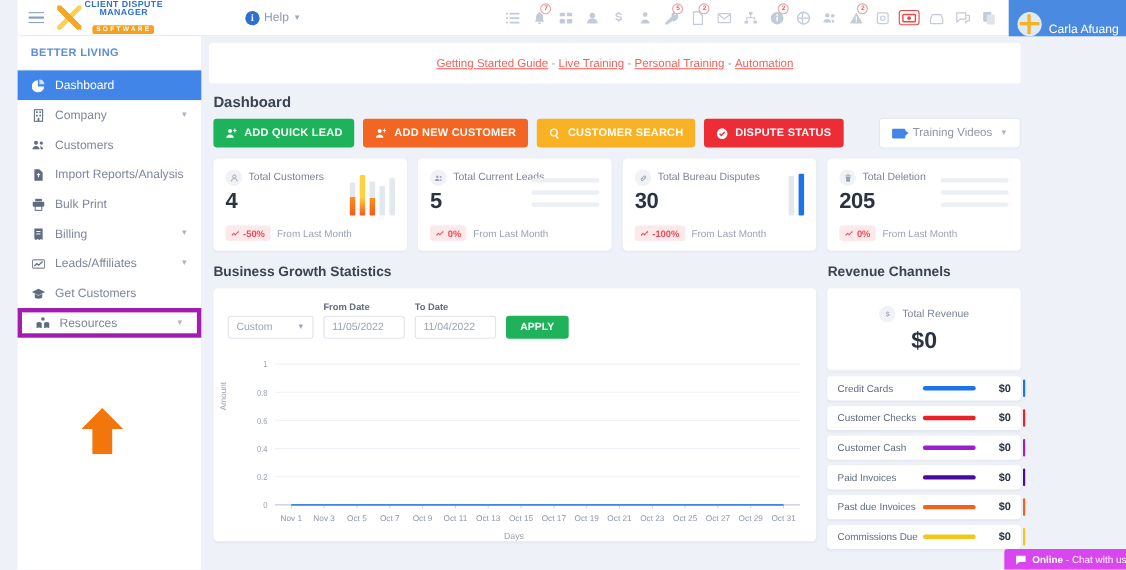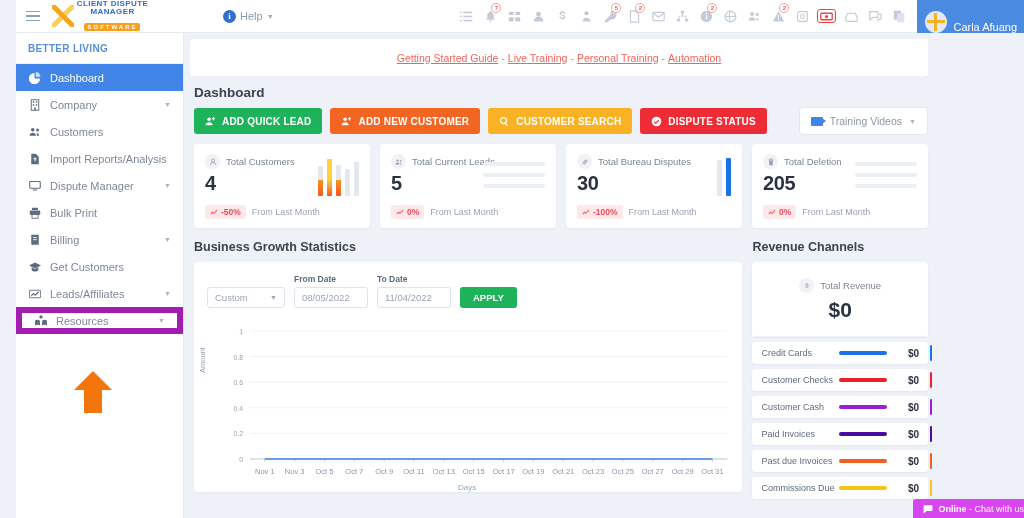--- a/index.html
+++ b/index.html
@@ -80,21 +80,21 @@
   }
   .sb-item {
     display: flex; align-items: center; gap: 9px; height: 27px; padding: 0 12px;
     font-size: 11px; color: #7d8799; cursor: pointer; position: relative;
   }
   .sb-item .ic { width: 13px; display: flex; align-items: center; justify-content: center; }
   .sb-item .ic svg { width: 12px; height: 12px; fill: #5f6b7e; }
   .sb-item.active { background: #4285e8; color: #fff; }
   .sb-item.active .ic svg { fill: #fff; }
   .sb-item .ch { margin-left: auto; font-size: 7px; color: #aab3c2; }
-  .sb-item.highlight { border: 6px solid #a21caf; }
+  .sb-item.highlight { border: 4px solid #a21caf; }
 
   .arrow-ann {
     position: absolute; left: 58px; top: 338px; width: 38px; height: 42px;
   }
   .arrow-ann svg { width: 38px; height: 42px; fill: #f2760c; }
 
   
   .main { position: absolute; top: 33px; left: 168px; width: 752px; height: 485px; padding: 6px 8px 0 6px; }
   .linkbar {
     background: #fff; border-radius: 3px; height: 37px; display: flex;
@@ -406,30 +406,20 @@
       <span class="ic">
           <svg viewBox="0 0 16 16">
             <path d="M3 1h6l4 4v10H3z"></path>
             <rect x="6" y="7" width="4" height="1.3" fill="#fff"></rect>
             <rect x="7.4" y="6" width="1.3" height="5" fill="#fff"></rect>
           </svg>
         </span>
       <span>Import Reports/Analysis</span>
     </div>
 
-    <div class="sb-item">
-      <span class="ic">
-          <svg viewBox="0 0 16 16">
-            <rect x="1" y="2" width="14" height="9" rx="1" fill="none" stroke="#5f6b7e" stroke-width="1.4"></rect>
-            <rect x="5" y="12.6" width="6" height="1.4"></rect>
-          </svg>
-        </span>
-      <span>Dispute Manager</span>
-      <span class="ch">▼</span>
-    </div>
 
     <div class="sb-item">
       <span class="ic">
           <svg viewBox="0 0 16 16">
             <rect x="4" y="1" width="8" height="3"></rect>
             <rect x="1" y="4.5" width="14" height="6" rx="1.4"></rect>
             <rect x="4" y="10" width="8" height="5" fill="#fff" stroke="#5f6b7e" stroke-width="1.2"></rect>
           </svg>
         </span>
       <span>Bulk Print</span>
@@ -443,36 +433,36 @@
             <rect x="5.4" y="7" width="5" height="1.2" fill="#fff"></rect>
           </svg>
         </span>
       <span>Billing</span>
       <span class="ch">▼</span>
     </div>
 
     <div class="sb-item">
       <span class="ic">
           <svg viewBox="0 0 16 16">
-            <path d="M8 2L0 6l8 4 8-4z"></path>
-            <path d="M3.5 8.2V12c0 1.2 2 2 4.5 2s4.5-.8 4.5-2V8.2L8 10.6z"></path>
-          </svg>
-        </span>
-      <span>Get Customers</span>
-    </div>
-
-    <div class="sb-item">
-      <span class="ic">
-          <svg viewBox="0 0 16 16">
             <rect x="0.5" y="3" width="15" height="10" rx="1" fill="none" stroke="#5f6b7e" stroke-width="1.2"></rect>
             <path d="M3 10.5l3-3 2.2 2L13 5" fill="none" stroke="#5f6b7e" stroke-width="1.5"></path>
           </svg>
         </span>
       <span>Leads/Affiliates</span>
       <span class="ch">▼</span>
+    </div>
+
+    <div class="sb-item">
+      <span class="ic">
+          <svg viewBox="0 0 16 16">
+            <path d="M8 2L0 6l8 4 8-4z"></path>
+            <path d="M3.5 8.2V12c0 1.2 2 2 4.5 2s4.5-.8 4.5-2V8.2L8 10.6z"></path>
+          </svg>
+        </span>
+      <span>Get Customers</span>
     </div>
 
     <div class="sb-item highlight">
       <span class="ic">
           <svg viewBox="0 0 16 16">
             <circle cx="8" cy="2.6" r="2.2"></circle>
             <path d="M0 7.5c1.8-1.4 4.6-1.4 6.6 0V14c-2-1.4-4.8-1.4-6.6 0zM9.4 7.5c2-1.4 4.8-1.4 6.6 0V14c-1.8-1.4-4.6-1.4-6.6 0z"></path>
           </svg>
         </span>
       <span>Resources</span>
@@ -661,21 +651,21 @@
           <div class="ctrls">
             <div class="fld">
               <div class="sel">
                 <span>Custom</span>
                 <span class="caret">▼</span>
               </div>
             </div>
             <div class="fld">
               <div class="fld-lbl">From Date</div>
               <div class="dt">
-                  <span>08/05/2022</span>
+                  <span>11/05/2022</span>
                 </div>
             </div>
             <div class="fld">
               <div class="fld-lbl">To Date</div>
               <div class="dt">
                   <span>11/04/2022</span>
                 </div>
             </div>
             <button class="applybtn">APPLY</button>
           </div>

